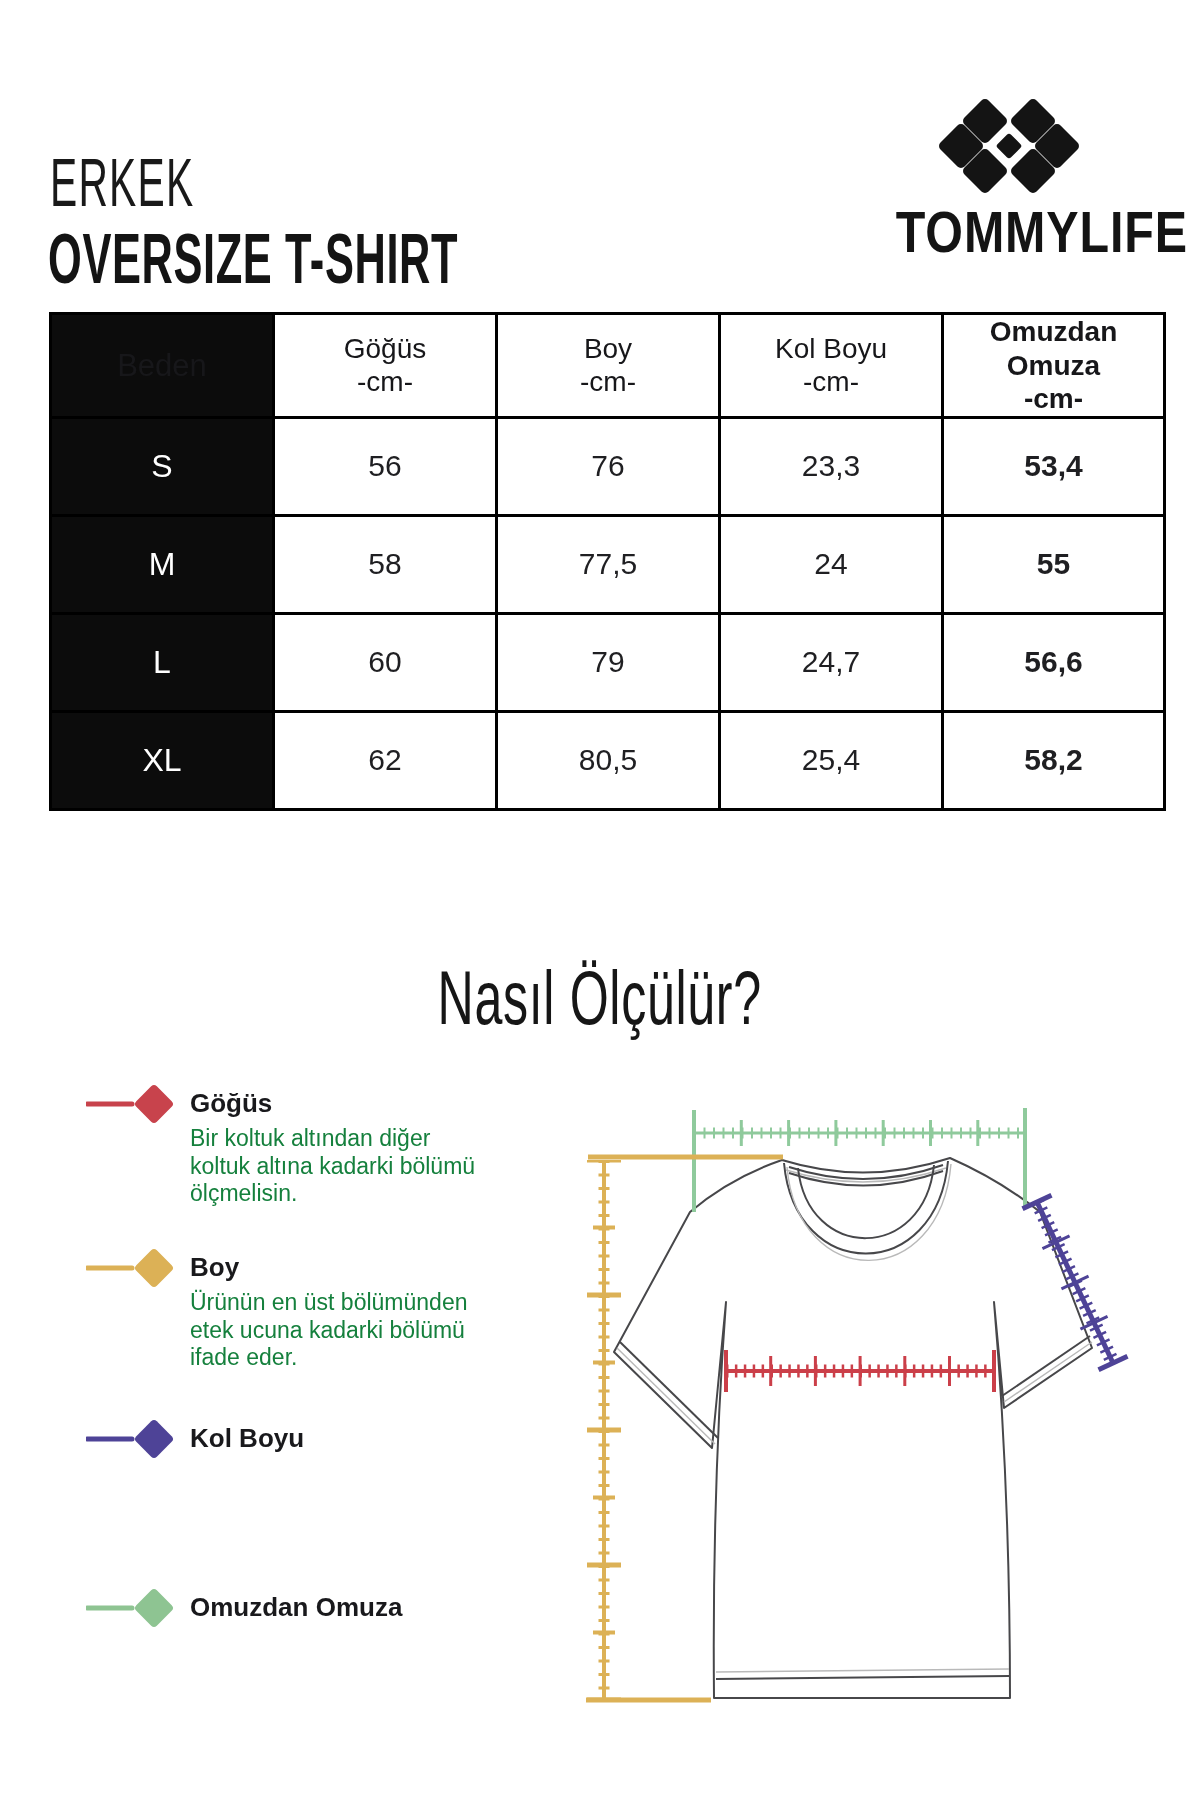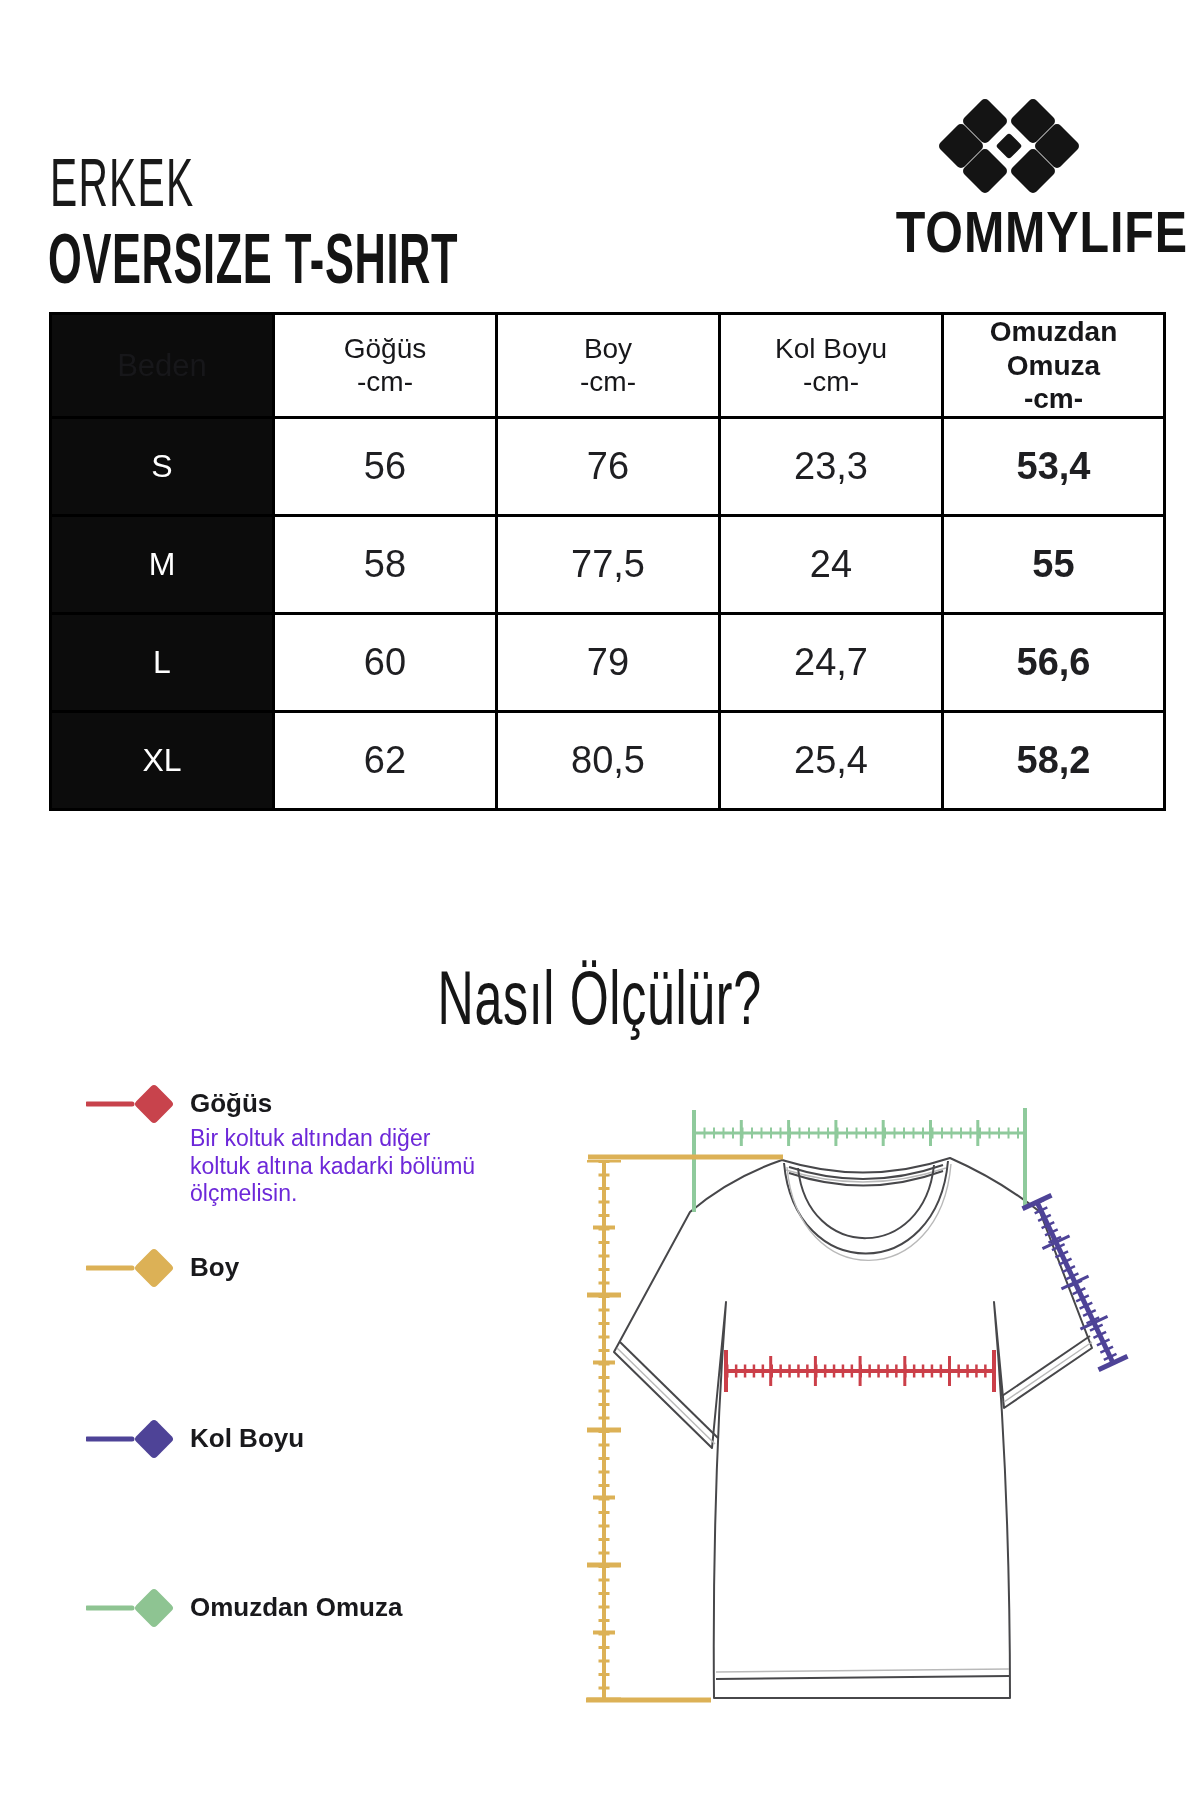--- a/index.html
+++ b/index.html
@@ -27,36 +27,36 @@
     position:absolute;left:49px;top:312px;width:1099px;border-collapse:collapse;table-layout:fixed;
   }
   .size-table td{
     border:3px solid #000;text-align:center;vertical-align:middle;padding:0;
   }
   .size-table .c0{width:220px;background:#0c0c0c;color:#ffffff;}
   .size-table .c1,.size-table .c2,.size-table .c3{width:220px;}
   .size-table .c4{width:219px;font-weight:bold;}
   .size-table tr.head td{height:96px;font-size:28px;line-height:1.2;color:#17171a;}
   .size-table tr.head td.c0{font-size:31px;}
-  .size-table tr.row td{height:95px;font-size:38px;}
+  .size-table tr.row td{height:95px;font-size:30px;}
   .size-table tr.row td.c0{font-size:32px;}
   .size-table .hdr-label{white-space:pre-line;display:block;}
   .size-table .hdr-unit{display:block;}
   
   .howto-title-wrap{position:absolute;left:0;top:956px;width:1200px;text-align:center;}
   .howto-title{
     display:inline-block;font-size:76px;font-weight:400;letter-spacing:1px;
     transform:scaleX(.66);transform-origin:center top;color:#161616;line-height:1.1;
   }
   .legend-item{position:absolute;left:86px;width:440px;}
   .legend-icon{position:absolute;left:0;top:-6px;}
   .legend-text{margin-left:104px;}
   .legend-label{font-size:26px;font-weight:700;color:#19191c;line-height:34px;}
   .legend-desc{
-    font-size:23px;line-height:27.5px;color:#6d28d9;margin-top:5px;
+    font-size:23px;line-height:27.5px;color:#15803d;margin-top:5px;
     white-space:pre-line;width:330px;
   }
   .tshirt-diagram{position:absolute;left:560px;top:1080px;}
 </style>
 </head>
 <body>
 
 <div class="page">
 
   <div class="cat-title">ERKEK</div>
@@ -147,20 +147,23 @@
     </div>
   </div>
 
   <div class="legend-item" style="top:1250px;">
     <svg class="legend-icon" width="96" height="48" viewBox="0 0 96 48">
       <line x1="1" y1="24" x2="46" y2="24" stroke-width="5" stroke-linecap="round" stroke="#dcb156"></line>
       <rect x="53.5" y="9.5" width="29" height="29" rx="4" transform="rotate(45 68 24)" fill="#dcb156"></rect>
     </svg>
     <div class="legend-text">
       <div class="legend-label">Boy</div>
+      <div class="legend-desc">Ürünün en üst bölümünden
+etek ucuna kadarki bölümü
+ifade eder.</div>
     </div>
   </div>
 
   <div class="legend-item" style="top:1421px;">
     <svg class="legend-icon" width="96" height="48" viewBox="0 0 96 48">
       <line x1="1" y1="24" x2="46" y2="24" stroke-width="5" stroke-linecap="round" stroke="#4e4397"></line>
       <rect x="53.5" y="9.5" width="29" height="29" rx="4" transform="rotate(45 68 24)" fill="#4e4397"></rect>
     </svg>
     <div class="legend-text">
       <div class="legend-label">Kol Boyu</div>

